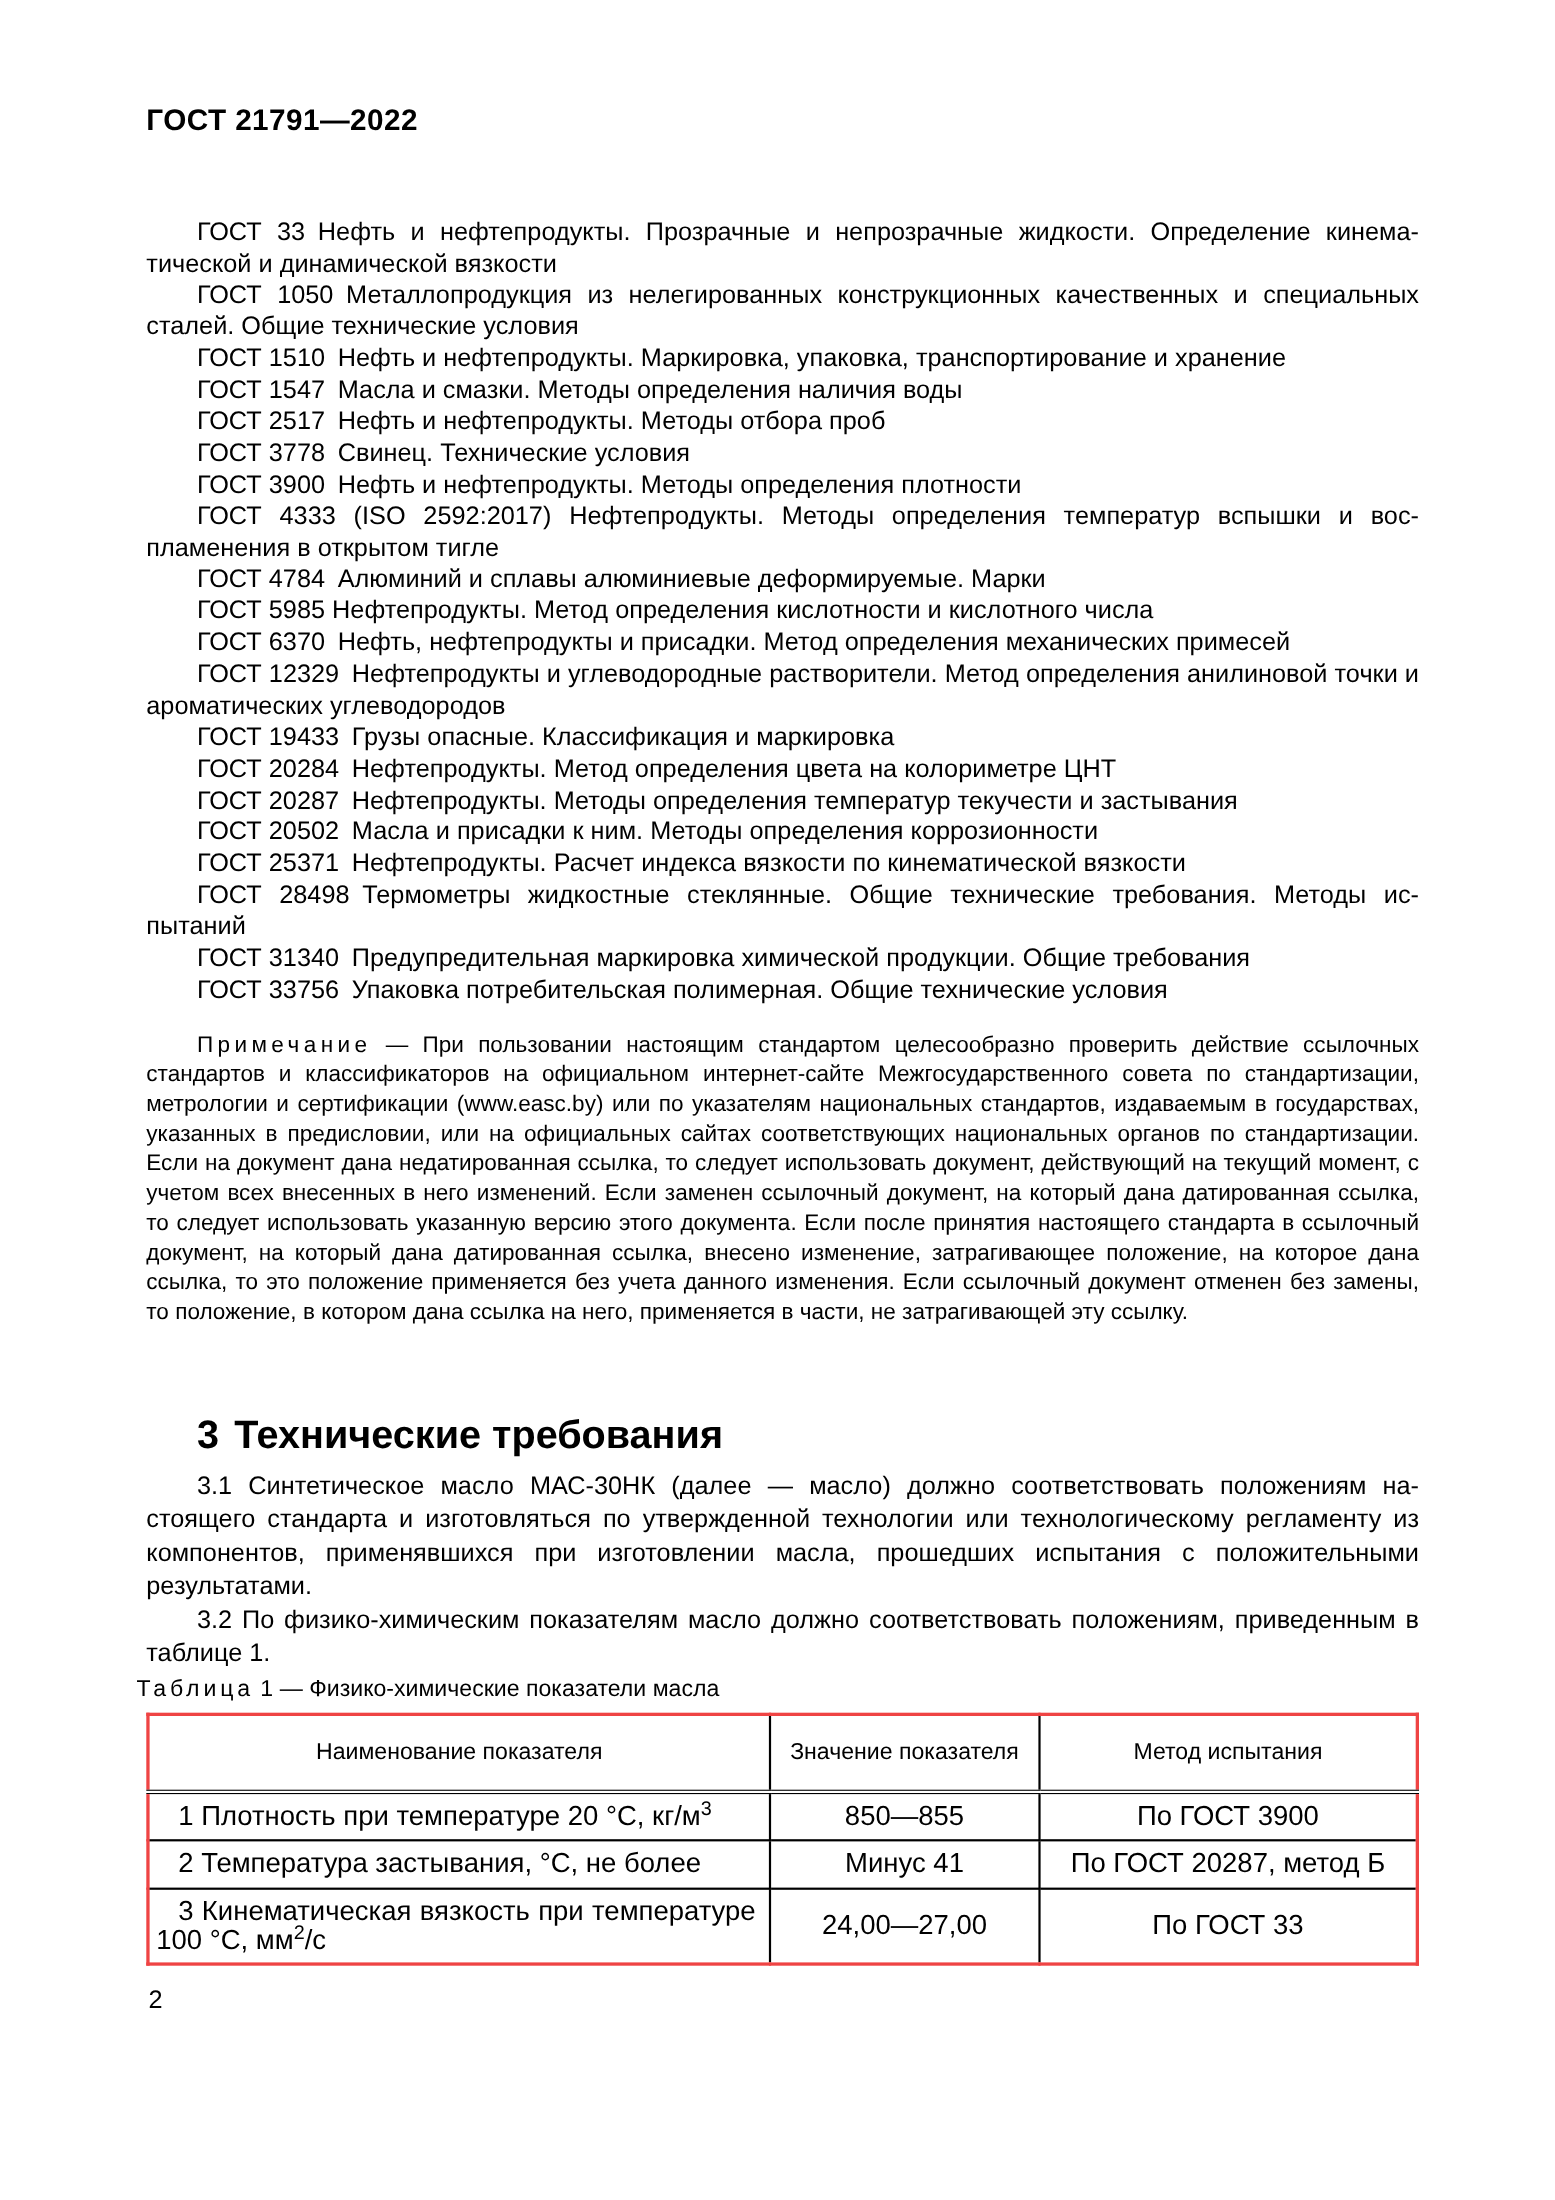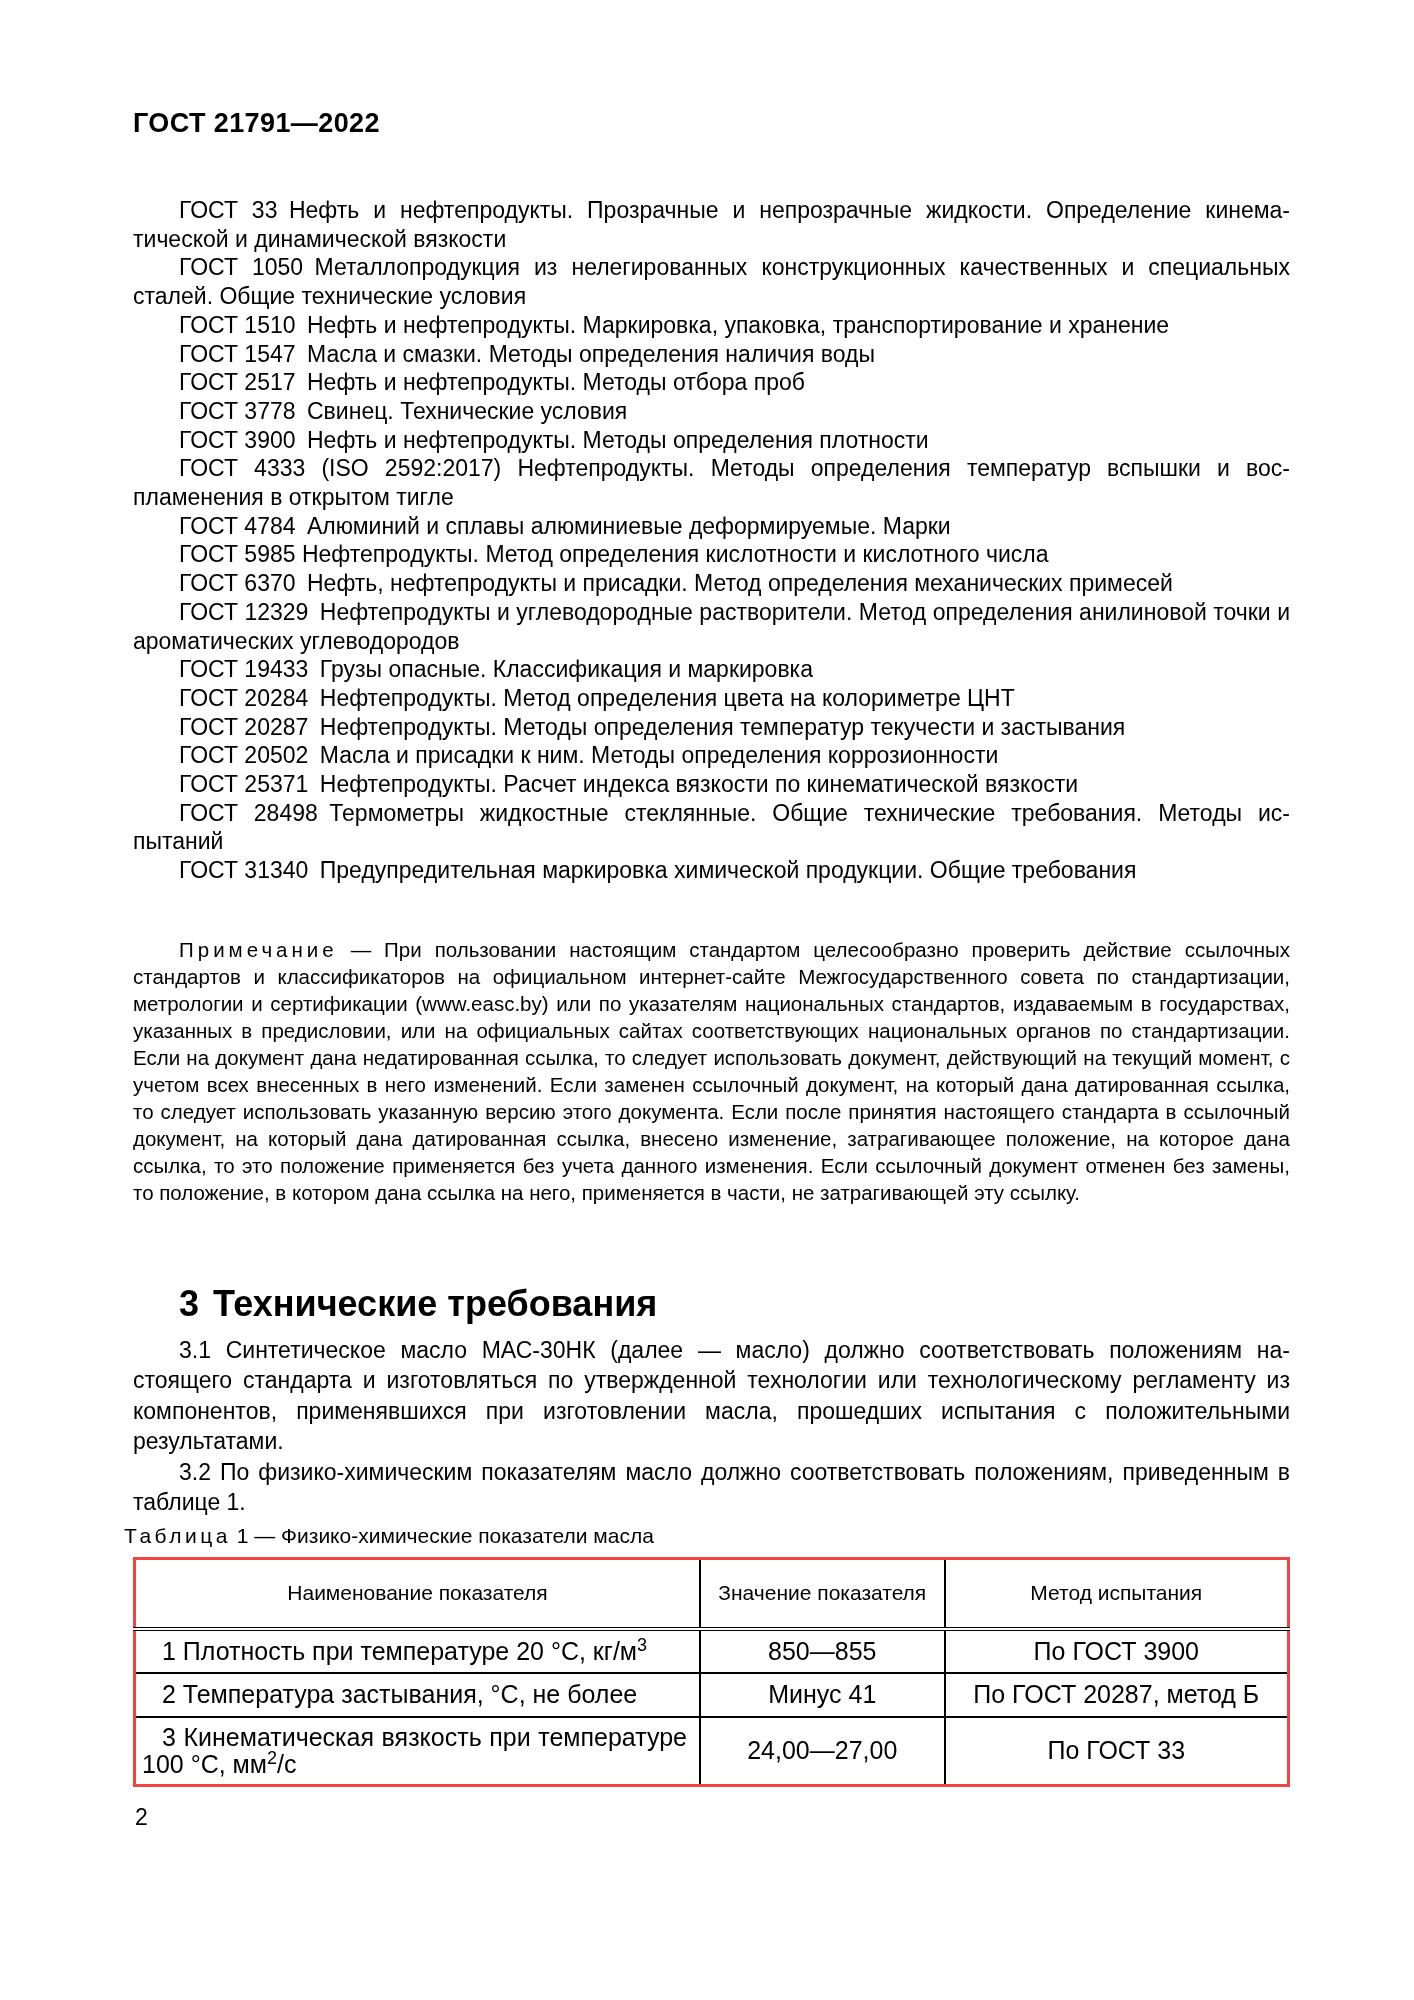--- a/index.html
+++ b/index.html
@@ -9,21 +9,21 @@
     width: 1414px;
     height: 2000px;
     margin: 0 auto;
     background: #ffffff;
     color: #000000;
     font-family: "Liberation Sans", sans-serif;
   }
   .doc-header {
     position: absolute;
     left: 133px;
-    top: 108px;
+    top: 94px;
     font-size: 27px;
     font-weight: 700;
     letter-spacing: 0.4px;
   }
   .refs {
     position: absolute;
     left: 133px;
     top: 196px;
     width: 1157px;
     font-size: 23px;
@@ -125,20 +125,21 @@
     <p>ГОСТ 5985 Нефтепродукты. Метод определения кислотности и кислотного числа</p>
     <p>ГОСТ 6370 Нефть, нефтепродукты и присадки. Метод определения механических примесей</p>
     <p>ГОСТ 12329 Нефтепродукты и углеводородные растворители. Метод определения анилиновой точки и ароматических углеводородов</p>
     <p>ГОСТ 19433 Грузы опасные. Классификация и маркировка</p>
     <p>ГОСТ 20284 Нефтепродукты. Метод определения цвета на колориметре ЦНТ</p>
     <p>ГОСТ 20287 Нефтепродукты. Методы определения температур текучести и застывания</p>
     <p>ГОСТ 20502 Масла и присадки к ним. Методы определения коррозионности</p>
     <p>ГОСТ 25371 Нефтепродукты. Расчет индекса вязкости по кинематической вязкости</p>
     <p>ГОСТ 28498 Термометры жидкостные стеклянные. Общие технические требования. Методы ис­пытаний</p>
     <p>ГОСТ 31340 Предупредительная маркировка химической продукции. Общие требования</p>
+    <p>ГОСТ 33756 Упаковка потребительская полимерная. Общие технические условия</p>
   </div>
 
   <div class="note">
     <span class="note-label">Примечание</span><span> — При пользовании настоящим стандартом целесообразно проверить действие ссылоч­ных стандартов и классификаторов на официальном интернет-сайте Межгосударственного совета по стандарти­зации, метрологии и сертификации (www.easc.by) или по указателям национальных стандартов, издаваемым в государствах, указанных в предисловии, или на официальных сайтах соответствующих национальных органов по стандартизации. Если на документ дана недатированная ссылка, то следует использовать документ, действующий на текущий момент, с учетом всех внесенных в него изменений. Если заменен ссылочный документ, на который дана датированная ссылка, то следует использовать указанную версию этого документа. Если после принятия настоящего стандарта в ссылочный документ, на который дана датированная ссылка, внесено изменение, затра­гивающее положение, на которое дана ссылка, то это положение применяется без учета данного изменения. Если ссылочный документ отменен без замены, то положение, в котором дана ссылка на него, применяется в части, не затрагивающей эту ссылку.</span>
   </div>
 
   <div class="sec-heading">
     <span class="sec-num">3</span><span>Технические требования</span>
   </div>
 

